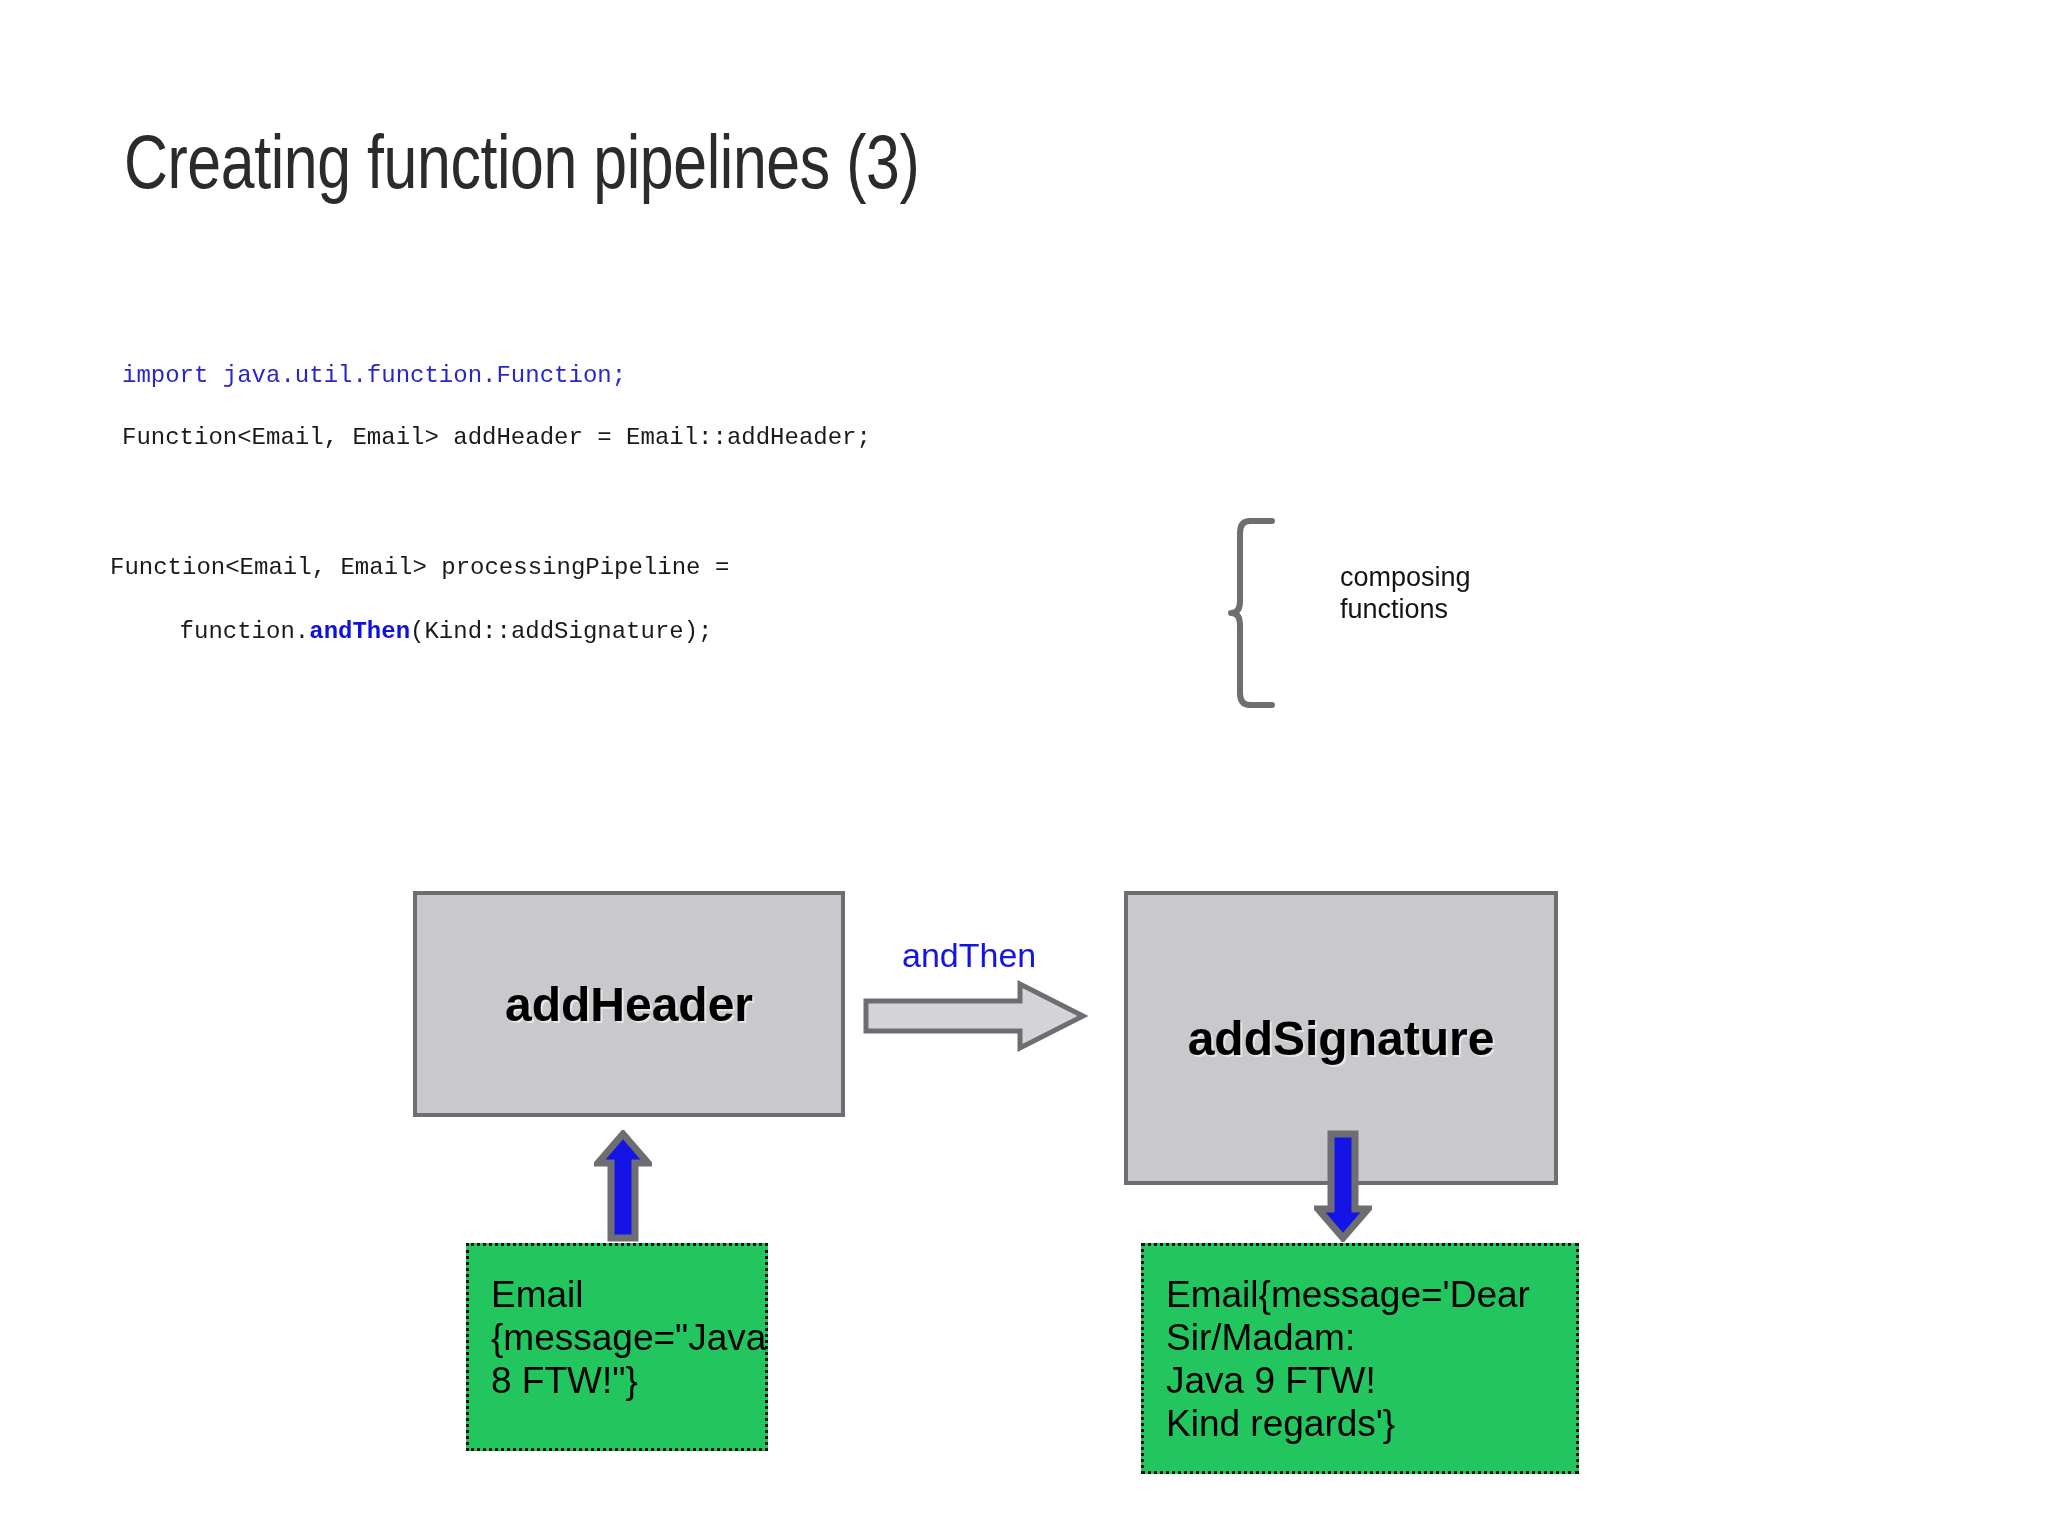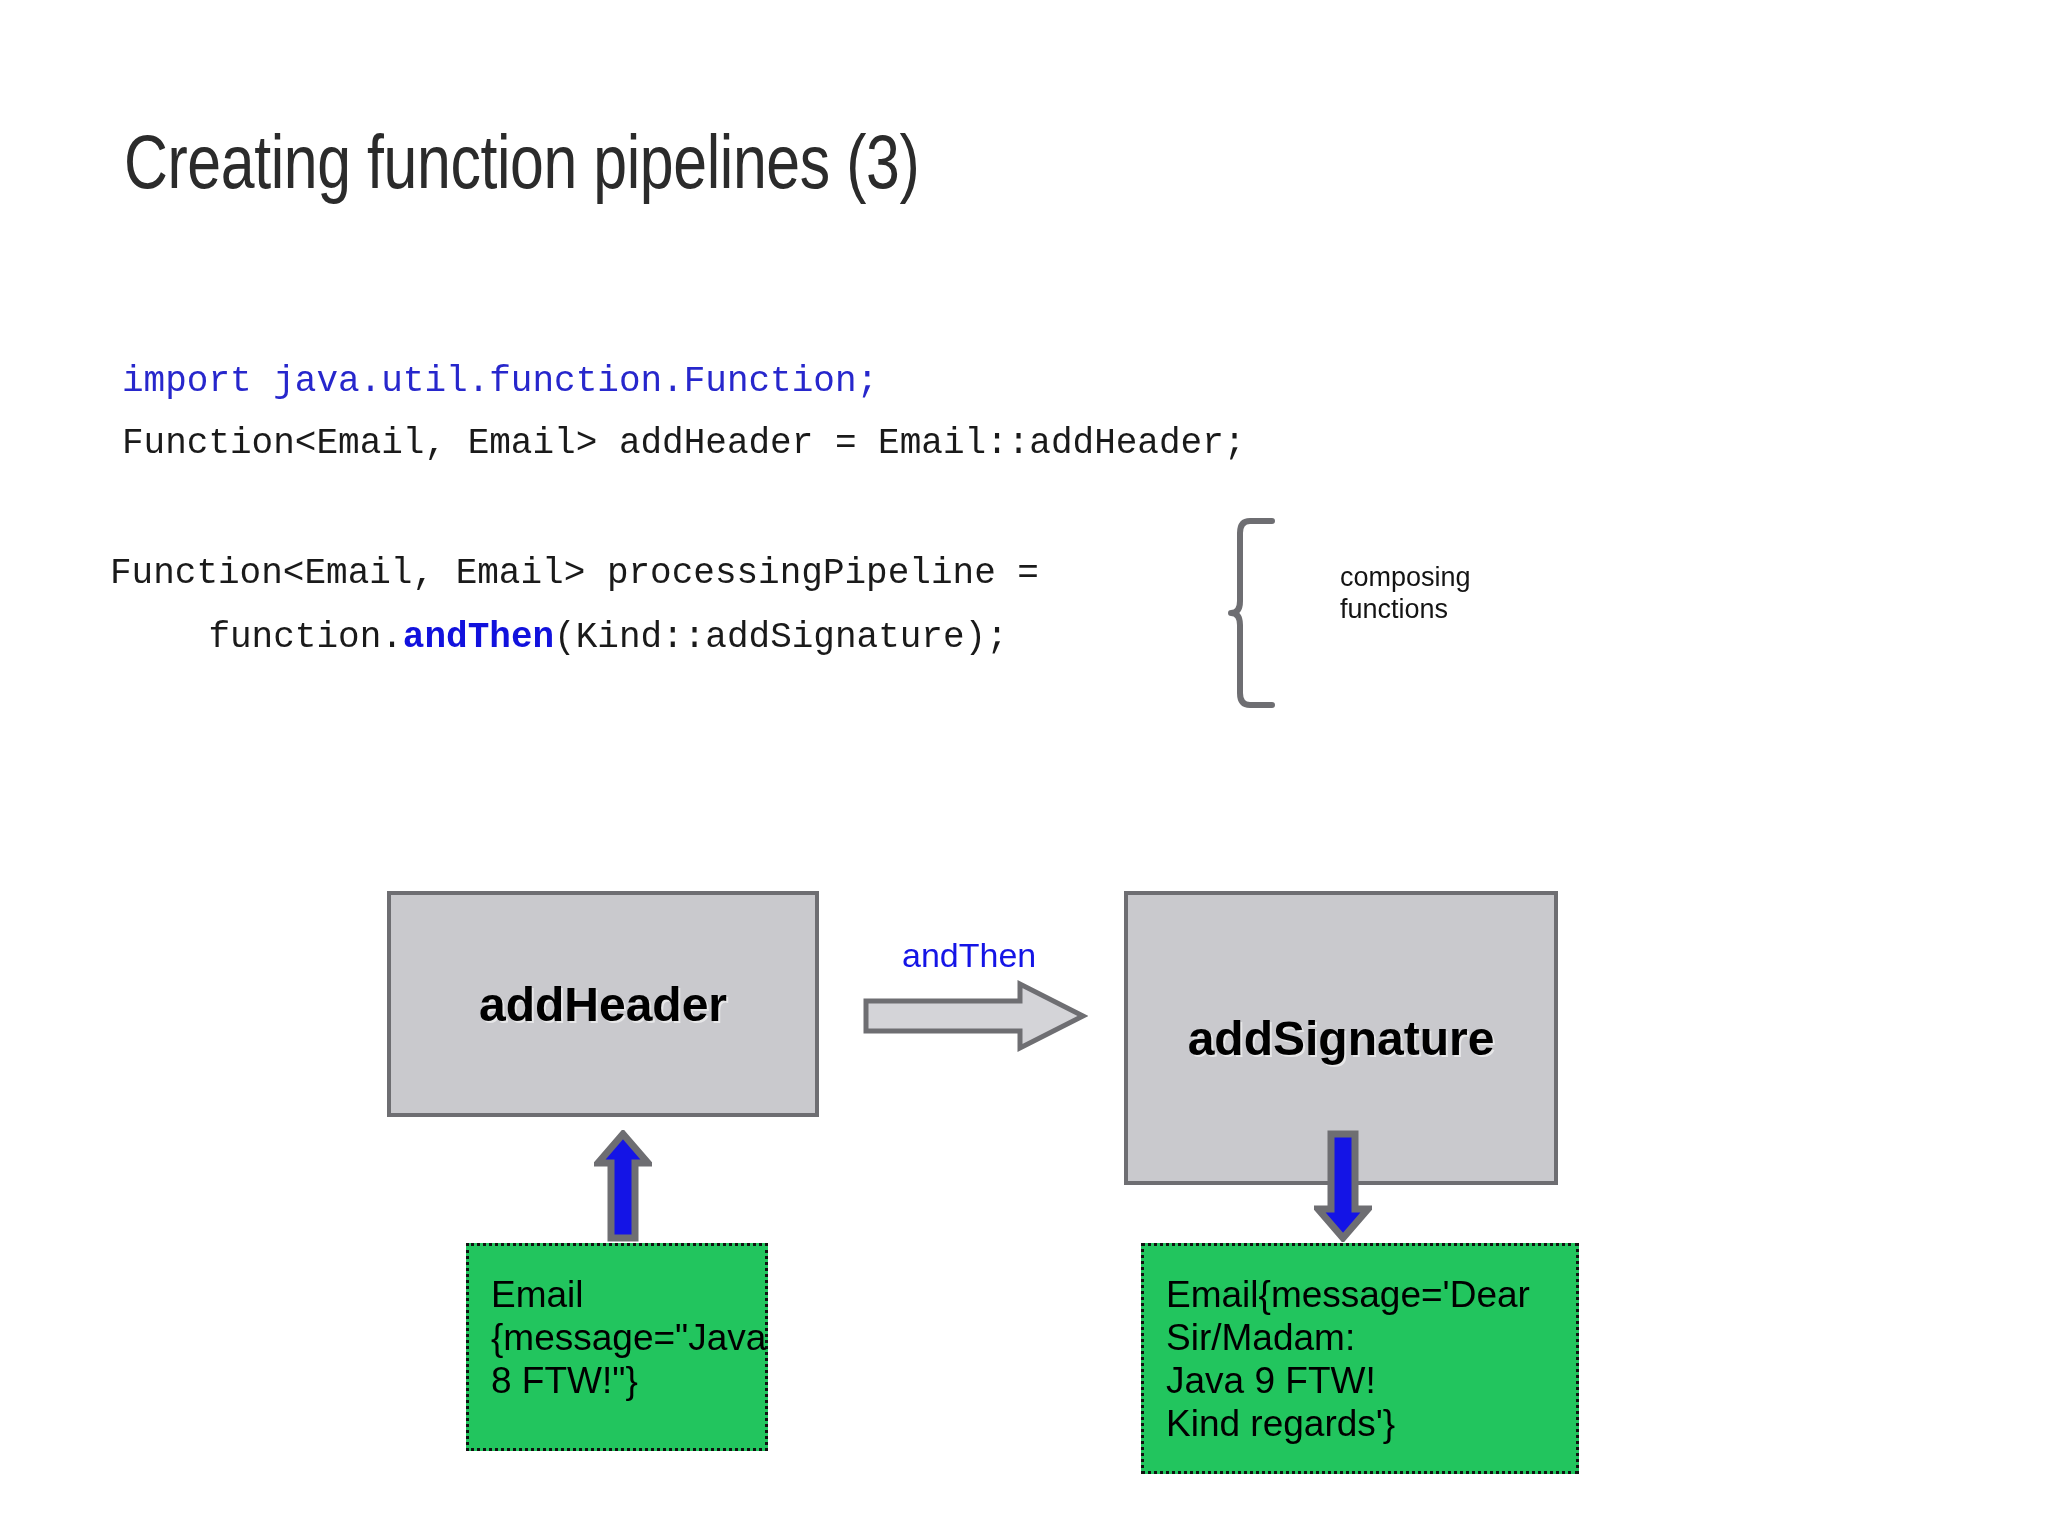--- a/index.html
+++ b/index.html
@@ -30,21 +30,21 @@
     white-space: nowrap;
     transform: scaleX(0.80);
     transform-origin: left top;
     line-height: 1.05;
   }
 
   
   .code-block {
     position: absolute;
     font-family: "Liberation Mono", "DejaVu Sans Mono", monospace;
-    font-size: 36px;
+    font-size: 24px;
     line-height: 1.0;
     white-space: pre;
     color: #1a1a1a;
     letter-spacing: 0px;
   }
   #code-line-import { left: 122px; top: 364px; color: #2727cc; }
   #code-line-decl   { left: 122px; top: 426px; }
   #code-line-pipe   { left: 110px; top: 556px; }
   #code-line-andthen{ left: 122px; top: 620px; }
 
@@ -83,21 +83,21 @@
     display: flex;
     align-items: center;
     justify-content: center;
     font-family: "Liberation Sans", sans-serif;
     font-weight: bold;
     font-size: 48px;
     color: #000000;
     text-shadow: 2px 2px 0 rgba(255,255,255,0.55);
   }
   #box-add-header {
-    left: 387px;
+    left: 413px;
     top: 891px;
     width: 432px;
     height: 226px;
   }
   #box-add-signature {
     left: 1124px;
     top: 891px;
     width: 434px;
     height: 294px;
   }

